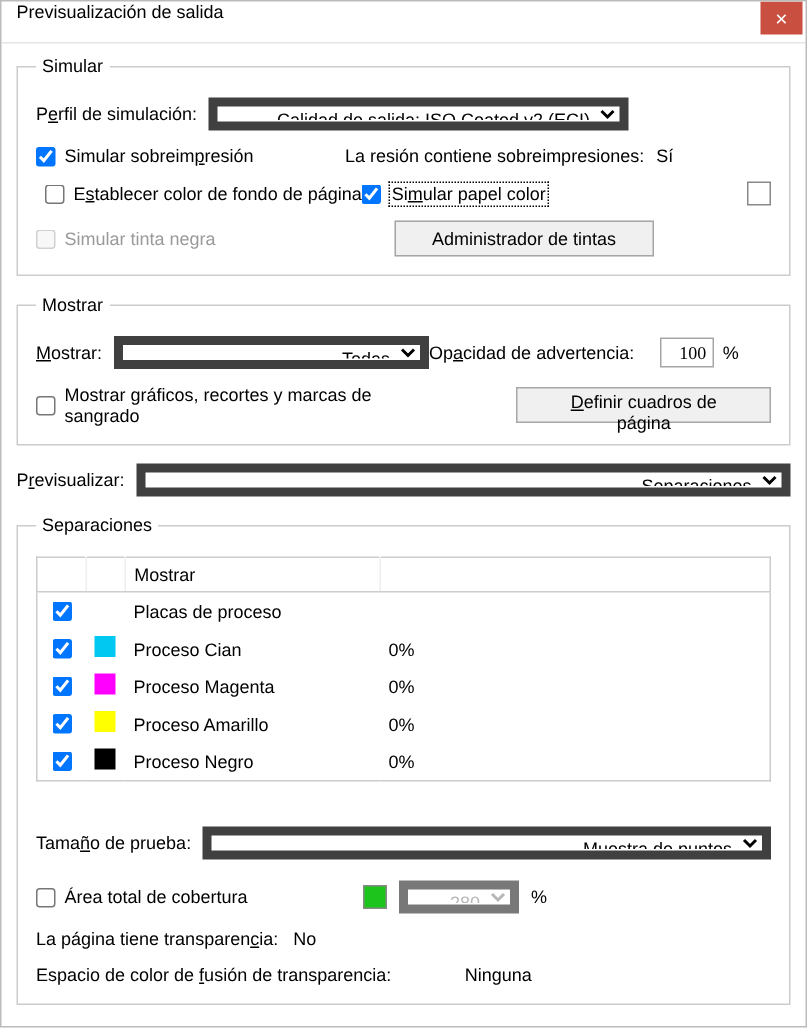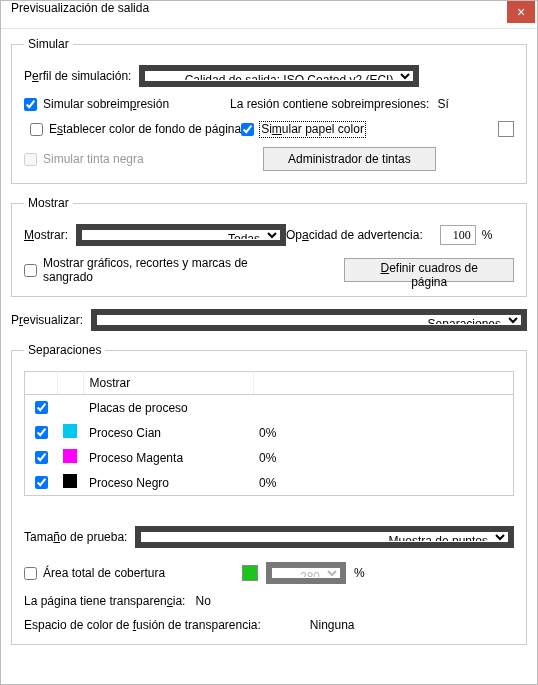--- a/index.html
+++ b/index.html
@@ -150,20 +150,26 @@
             <td>0%</td>
           </tr>
           <tr>
             <td style="text-align: center;"><input type="checkbox" checked="" style=""></td>
             <td><span class="cchip" style="background: rgb(255, 0, 255);"></span></td>
             <td>Proceso Magenta</td>
             <td>0%</td>
           </tr>
           <tr>
             <td style="text-align: center;"><input type="checkbox" checked="" style=""></td>
+            <td><span class="cchip" style="background: rgb(255, 255, 0);"></span></td>
+            <td>Proceso Amarillo</td>
+            <td>0%</td>
+          </tr>
+          <tr>
+            <td style="text-align: center;"><input type="checkbox" checked="" style=""></td>
             <td><span class="cchip" style="background: rgb(0, 0, 0);"></span></td>
             <td>Proceso Negro</td>
             <td>0%</td>
           </tr>
         </tbody>
     </table>
 
     <div class="row">
       <label class="lbl">
         <span>Tama</span><span class="u">ñ</span><span>o de prueba:</span>

